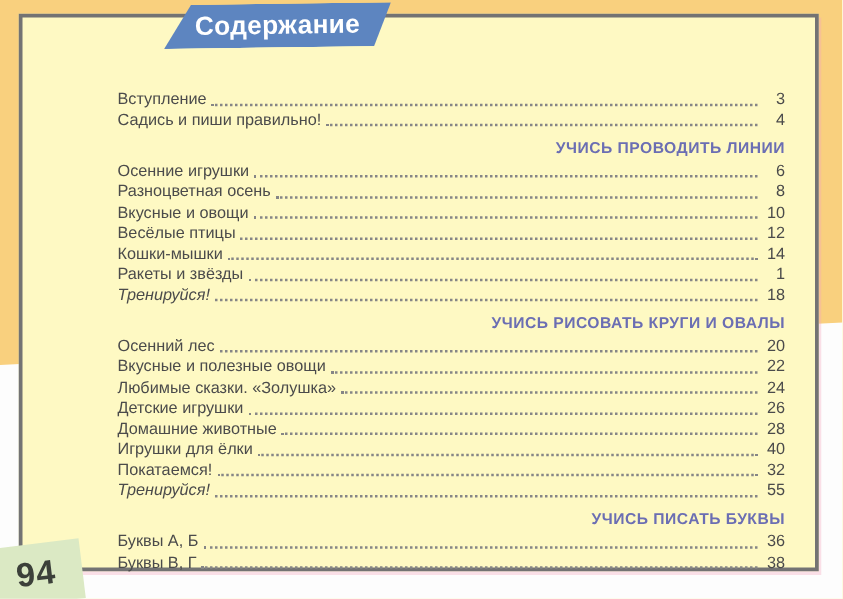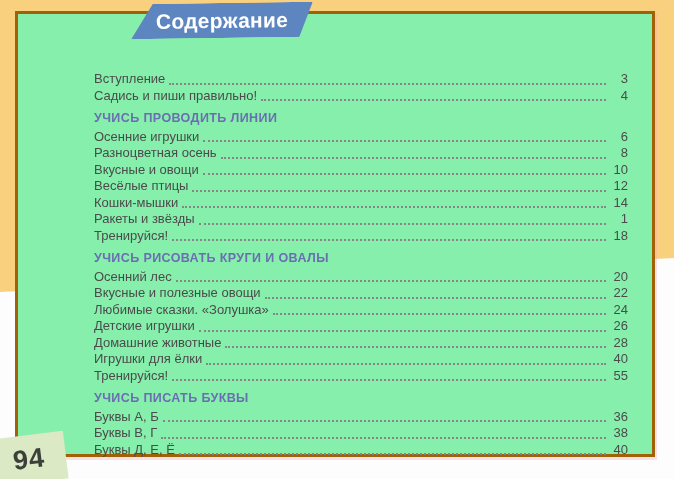--- a/index.html
+++ b/index.html
@@ -22,22 +22,22 @@
     width: 674px; height: 295px;
     background: #f9d07e;
     clip-path: polygon(0 0, 674px 0, 674px 258px, 0 292px);
   }
 
   
   .book-page {
     position: absolute;
     left: 15px; top: 11px;
     width: 640px; height: 446px;
-    background: #86efac;
-    border: 3px solid #a16207;
+    background: #fef9c3;
+    border: 3px solid #737373;
     box-shadow: 2px 3px 0 rgba(243,166,190,0.35);
     box-sizing: border-box;
   }
 
   
   .title-banner {
     position: absolute;
     left: 131px; top: 3px;
     width: 182px; height: 35px;
     background: #5d85c0;
@@ -56,21 +56,21 @@
 
   
   .toc {
     position: absolute;
     left: 18px; top: 14px;
     width: 634px;
     padding: 43px 42px 0 58px;
     box-sizing: border-box;
   }
   .toc-section-header {
-    text-align: left;
+    text-align: right;
     color: #6b6eb3;
     font-weight: bold;
     font-size: 12.5px;
     letter-spacing: 0.4px;
     line-height: 16.5px;
     margin-top: 6px;
     margin-bottom: 2px;
   }
   .toc-row {
     display: flex;
@@ -78,20 +78,21 @@
     height: 16.5px;
     font-size: 13px;
     color: #4b4b4b;
     line-height: 16.5px;
   }
   .toc-label {
     white-space: nowrap;
     flex: 0 0 auto;
   }
   .toc-label.italic {
+    font-style: italic;
   }
   .toc-leader {
     flex: 1 1 auto;
     border-bottom: 2px dotted #868686;
     margin: 0 4px 3px 4px;
     height: 1px;
     align-self: flex-end;
   }
   .toc-pagenum {
     flex: 0 0 auto;
@@ -221,20 +222,25 @@
     <span class="toc-leader"></span>
     <span class="toc-pagenum">28</span>
   </div>
 
   <div class="toc-row">
     <span class="toc-label">Игрушки для ёлки</span>
     <span class="toc-leader"></span>
     <span class="toc-pagenum">40</span>
   </div>
 
+  <div class="toc-row">
+    <span class="toc-label">Покатаемся!</span>
+    <span class="toc-leader"></span>
+    <span class="toc-pagenum">32</span>
+  </div>
 
   <div class="toc-row">
     <span class="toc-label italic">Тренируйся!</span>
     <span class="toc-leader"></span>
     <span class="toc-pagenum">55</span>
   </div>
 </div>
   </div>
 
   <div class="toc-section">
@@ -245,25 +251,20 @@
     <span class="toc-leader"></span>
     <span class="toc-pagenum">36</span>
   </div>
 
   <div class="toc-row">
     <span class="toc-label">Буквы В, Г</span>
     <span class="toc-leader"></span>
     <span class="toc-pagenum">38</span>
   </div>
 
-  <div class="toc-row">
-    <span class="toc-label">Буквы Д, Е, Ё</span>
-    <span class="toc-leader"></span>
-    <span class="toc-pagenum">40</span>
-  </div>
 </div>
   </div>
 </div>
 </div>
 
 <div class="title-banner">
   <span>Содержание</span>
 </div>
 
 <div class="page-badge">

